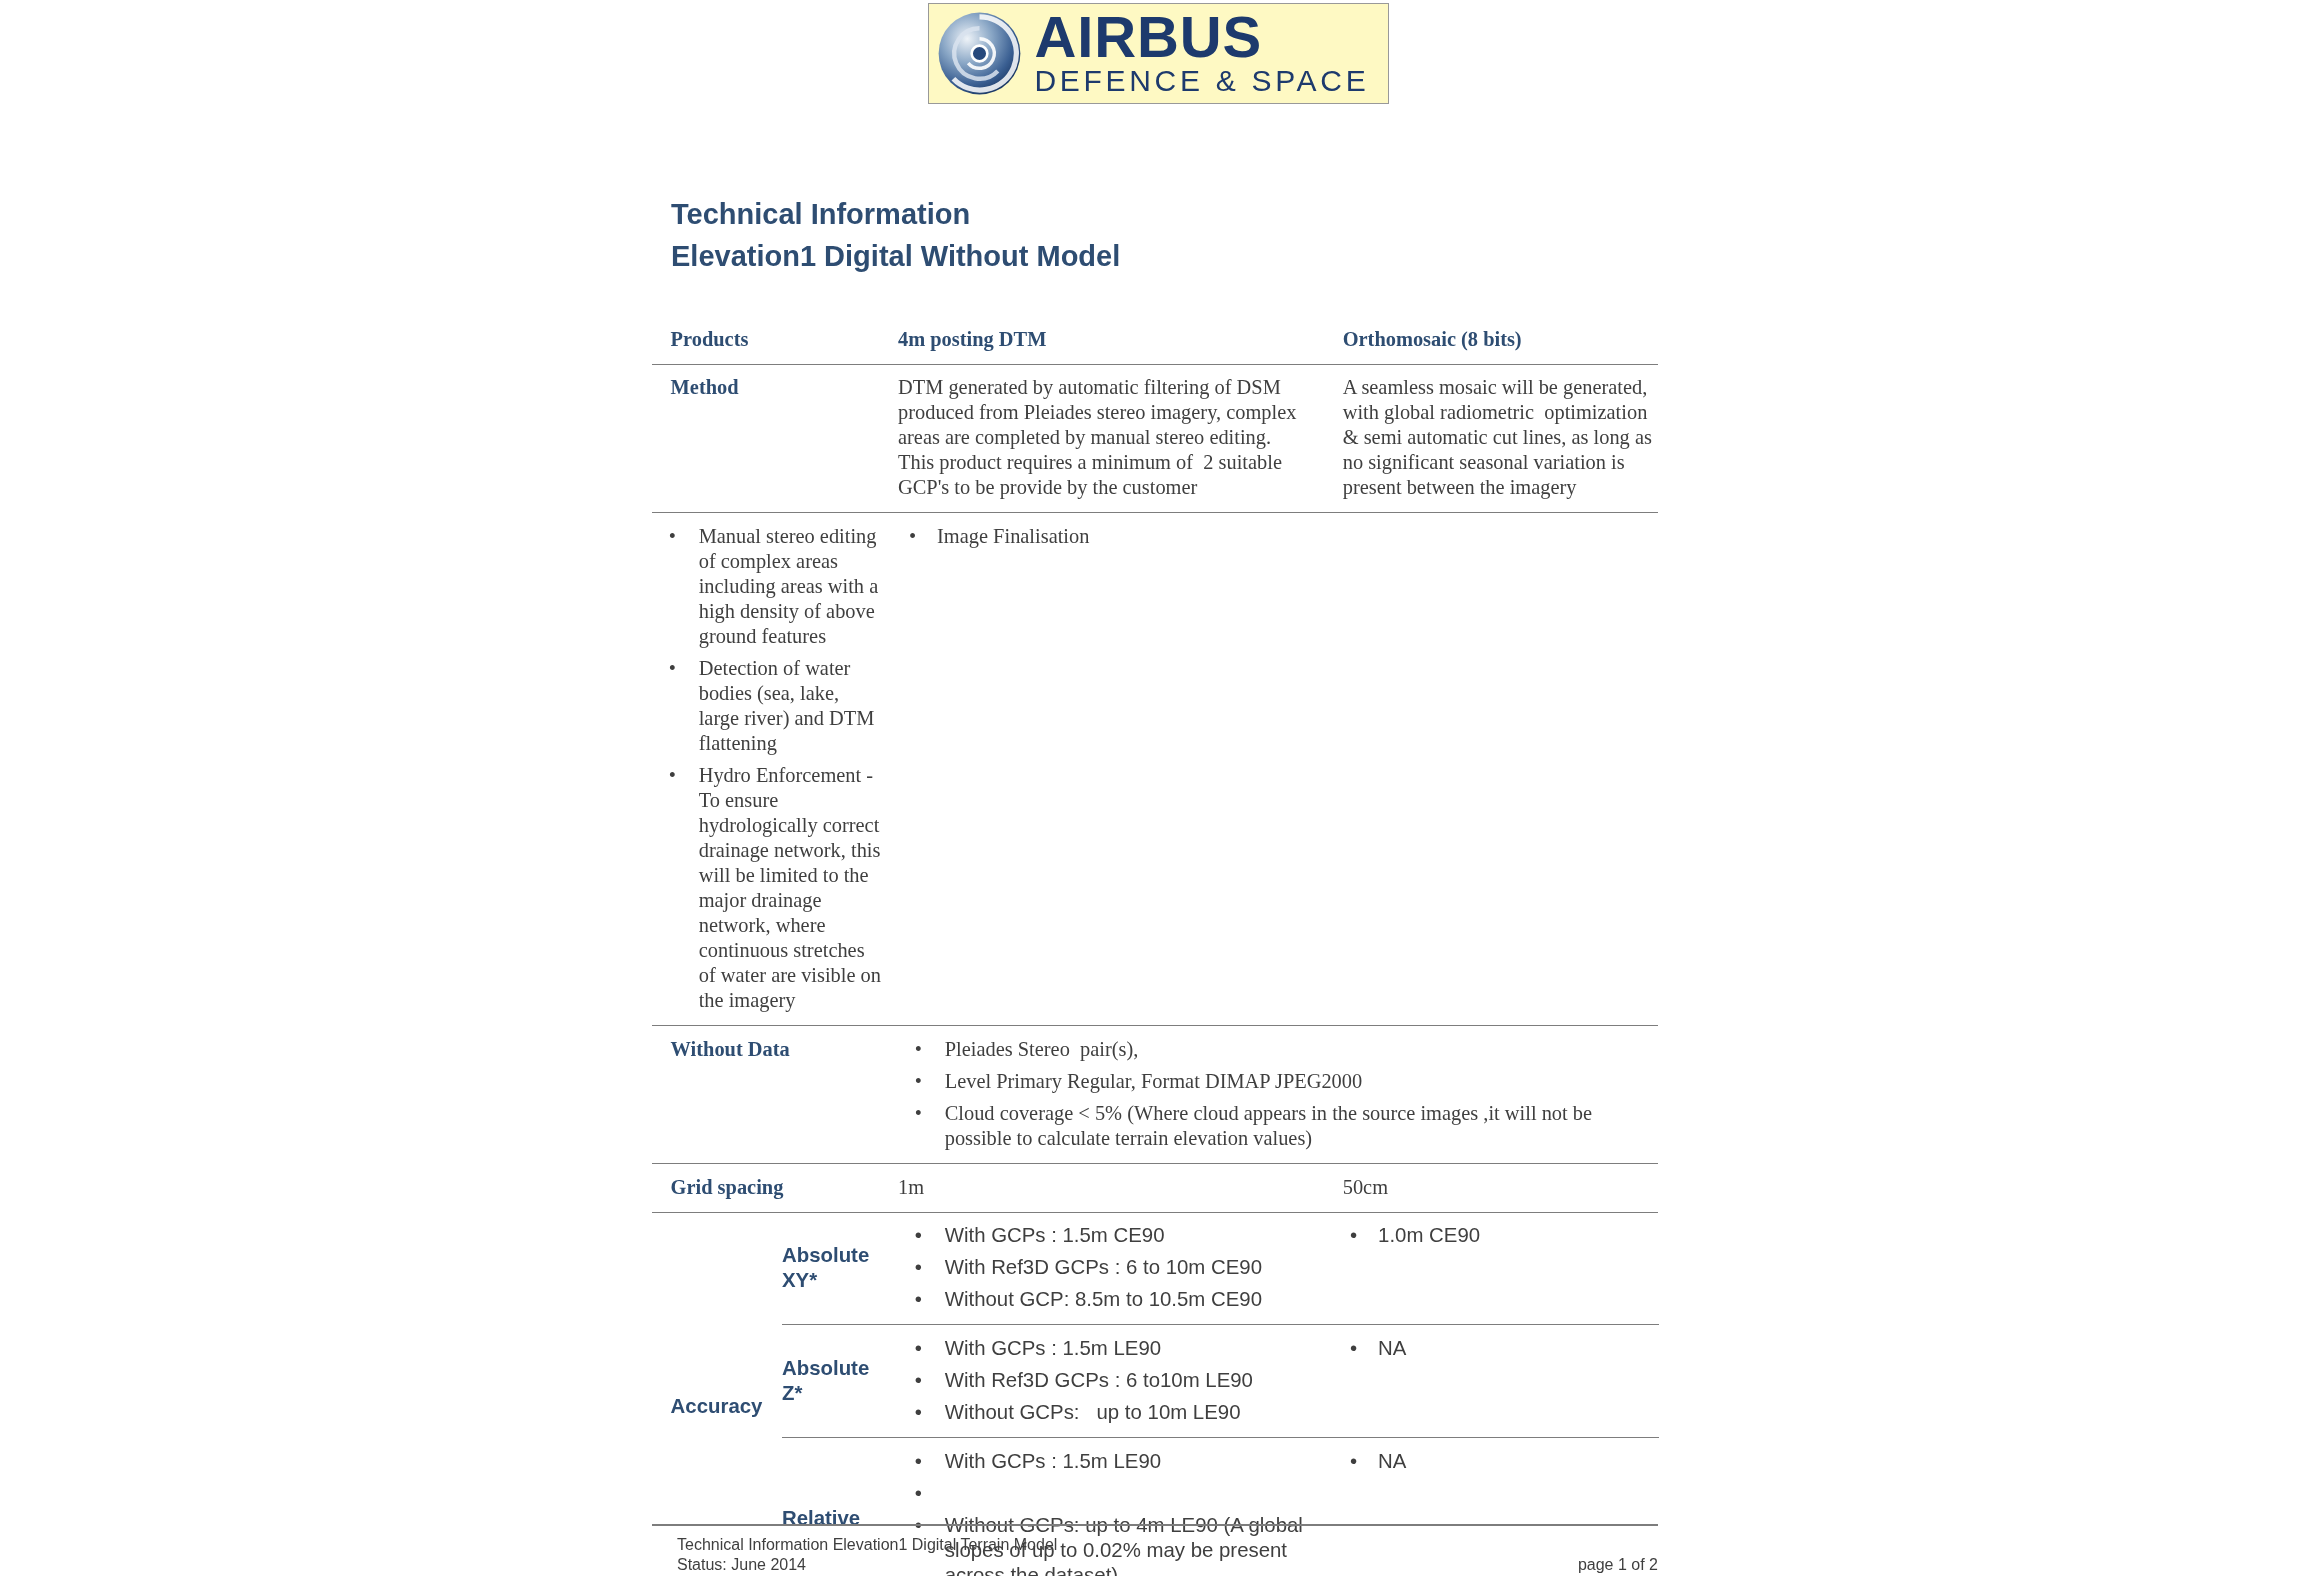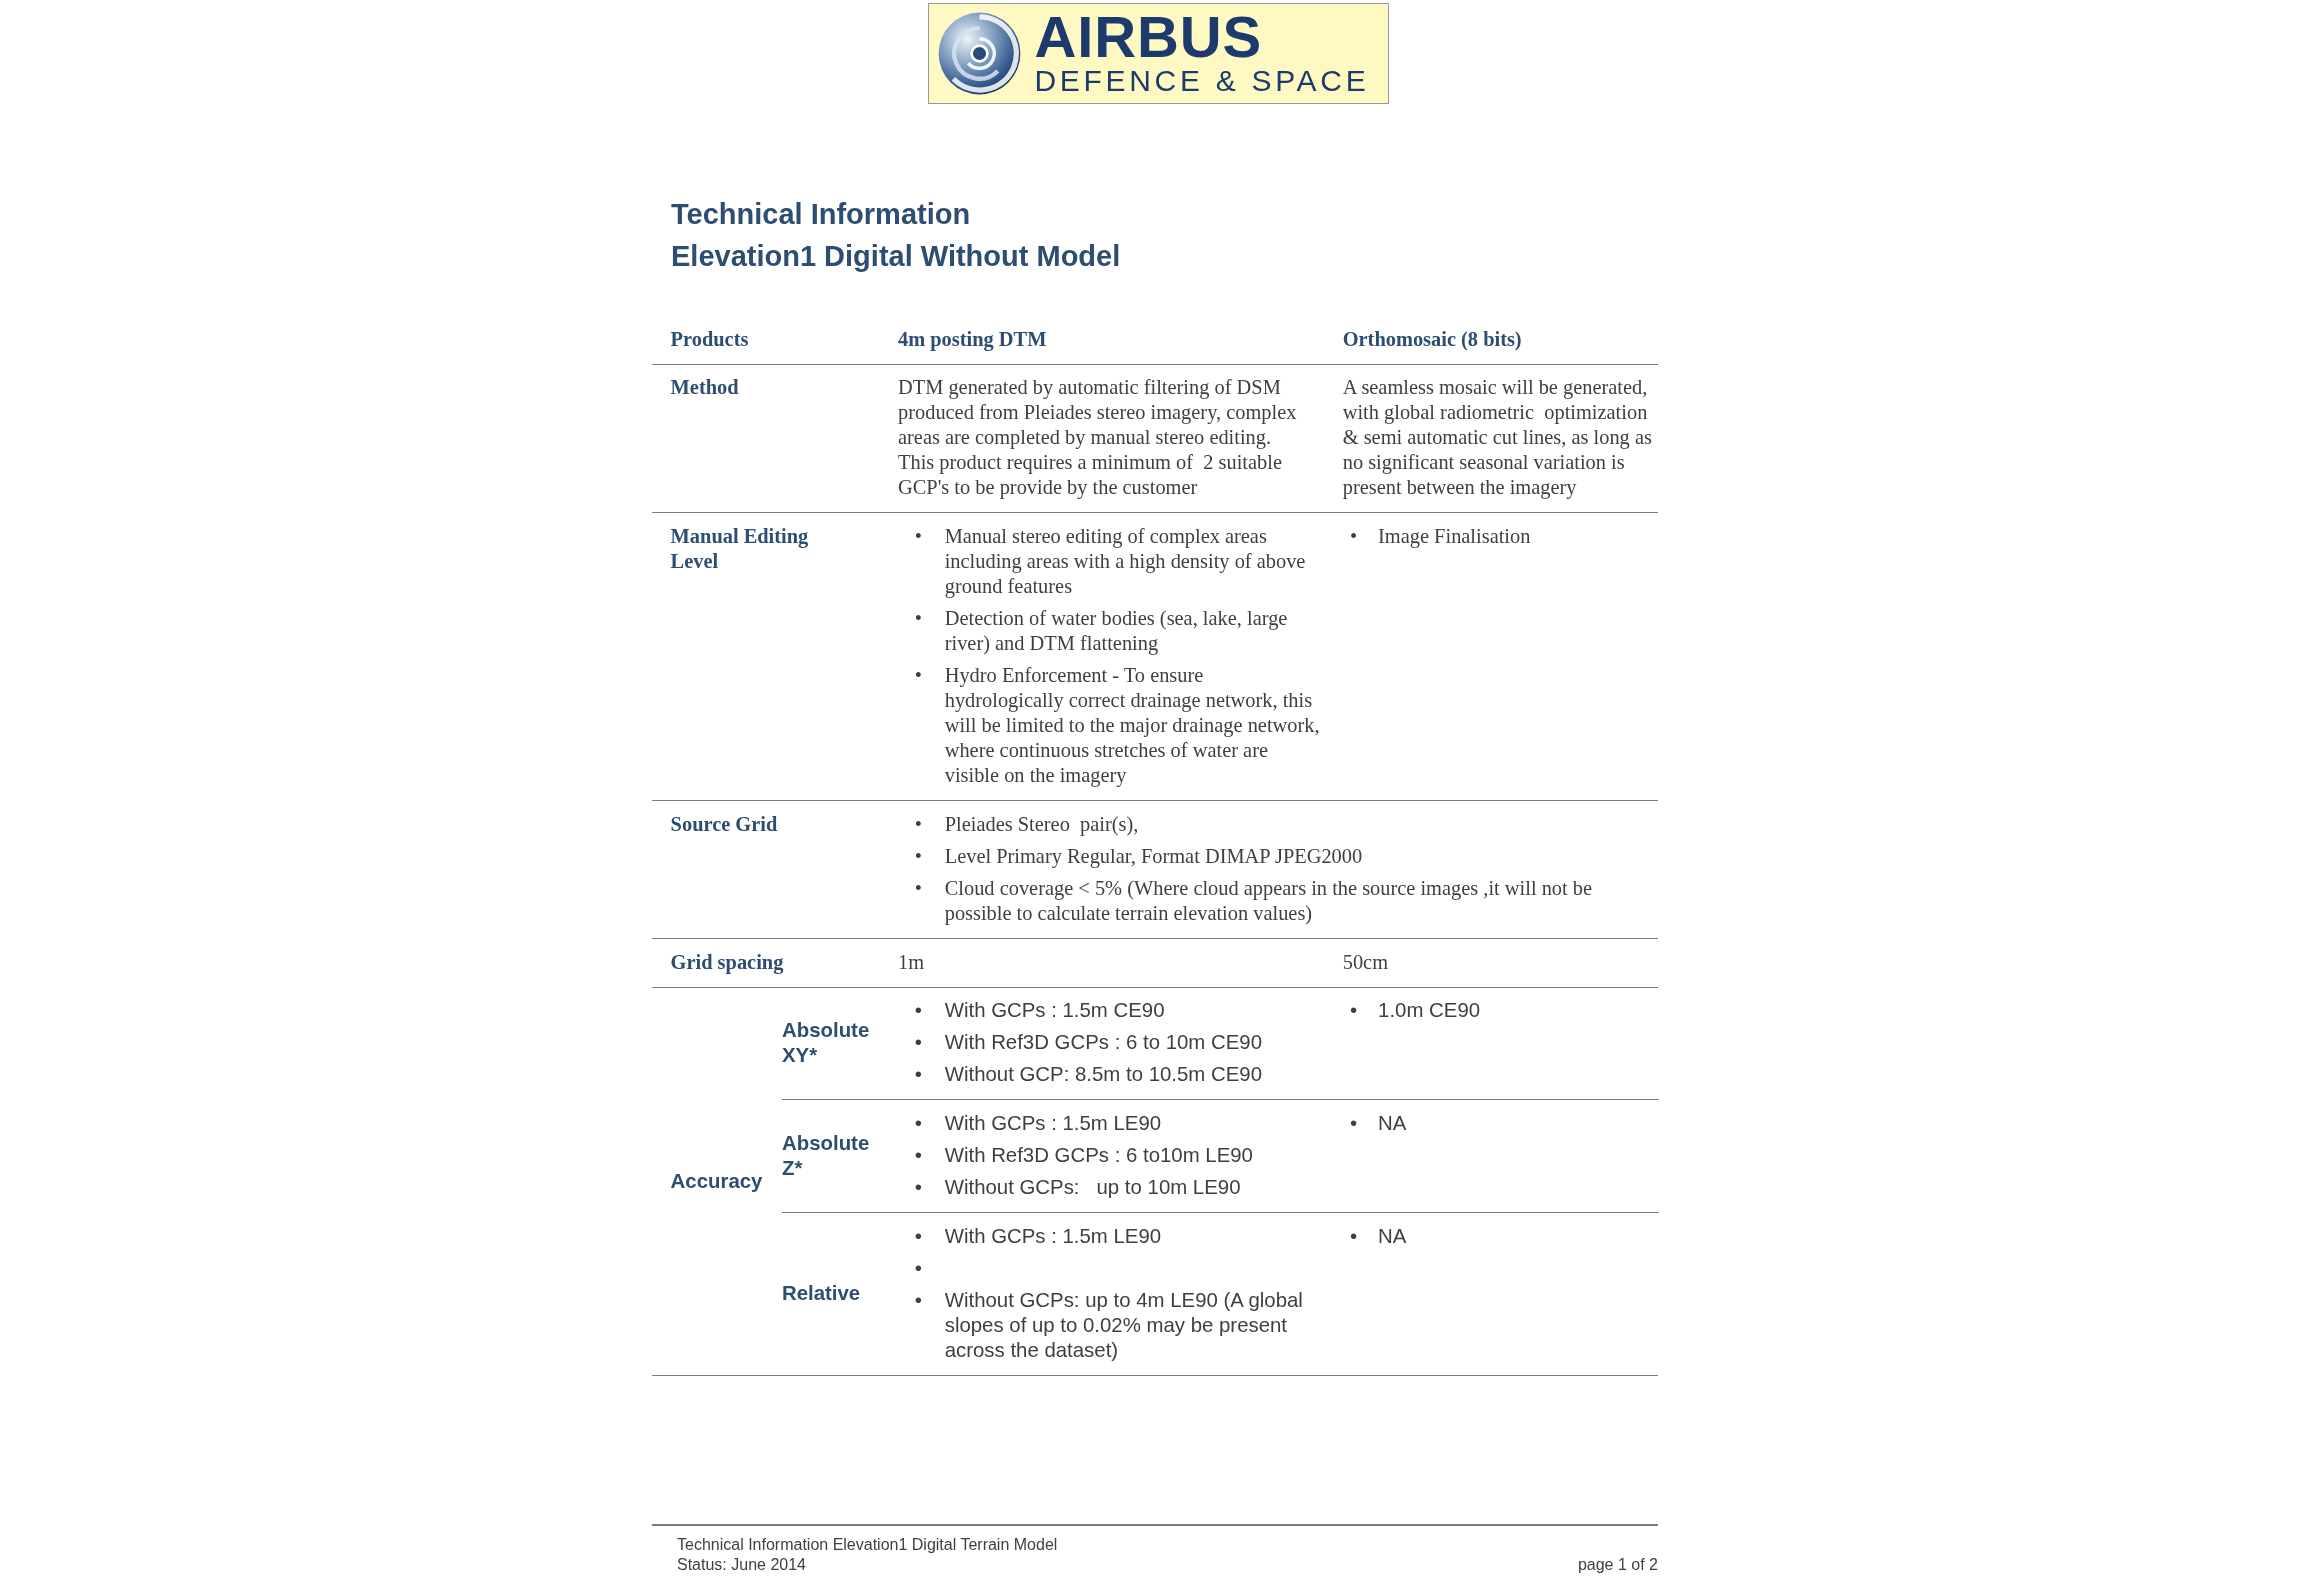--- a/index.html
+++ b/index.html
@@ -130,21 +130,20 @@
     <div class="cell col2">
         <div class="para-item">DTM generated by automatic filtering of DSM  produced from Pleiades stereo imagery, complex areas are completed by manual stereo editing.</div>
         <div class="para-item">This product requires a minimum of  2 suitable GCP's to be provide by the customer</div>
       </div>
     <div class="cell col3">
         <div class="para-item">A seamless mosaic will be generated, with global radiometric  optimization &amp; semi automatic cut lines, as long as no significant seasonal variation is present between the imagery</div>
       </div>
   </div>
 
   <div class="trow">
-    <div class="cell label">Manual Editing Level</div>
     <div class="cell col2">
         <div class="bullet-item">
           <span class="bullet-dot">•</span>
           <span class="bullet-text">Manual stereo editing of complex areas including areas with a high density of above ground features</span>
         </div>
         <div class="bullet-item">
           <span class="bullet-dot">•</span>
           <span class="bullet-text">Detection of water bodies (sea, lake, large river) and DTM flattening</span>
         </div>
         <div class="bullet-item">
@@ -154,21 +153,21 @@
       </div>
     <div class="cell col3">
         <div class="bullet-item">
           <span class="bullet-dot">•</span>
           <span class="bullet-text">Image Finalisation</span>
         </div>
       </div>
   </div>
 
   <div class="trow">
-    <div class="cell label">Source Grid</div>
+    <div class="cell label">Without Data</div>
     <div class="cell span-cols">
         <div class="bullet-item">
           <span class="bullet-dot">•</span>
           <span class="bullet-text">Pleiades Stereo  pair(s),</span>
         </div>
         <div class="bullet-item">
           <span class="bullet-dot">•</span>
           <span class="bullet-text">Level Primary Regular, Format DIMAP JPEG2000</span>
         </div>
         <div class="bullet-item">

